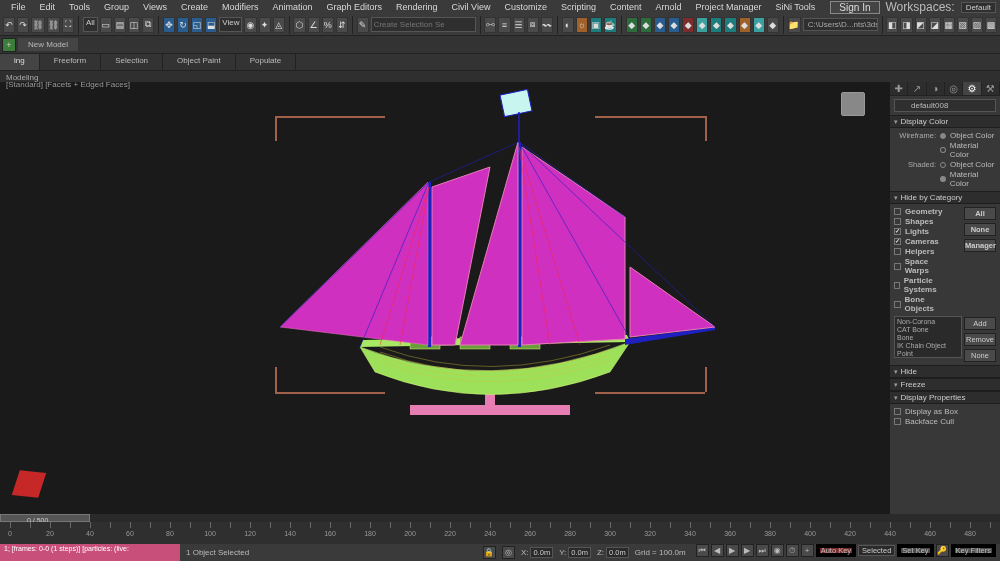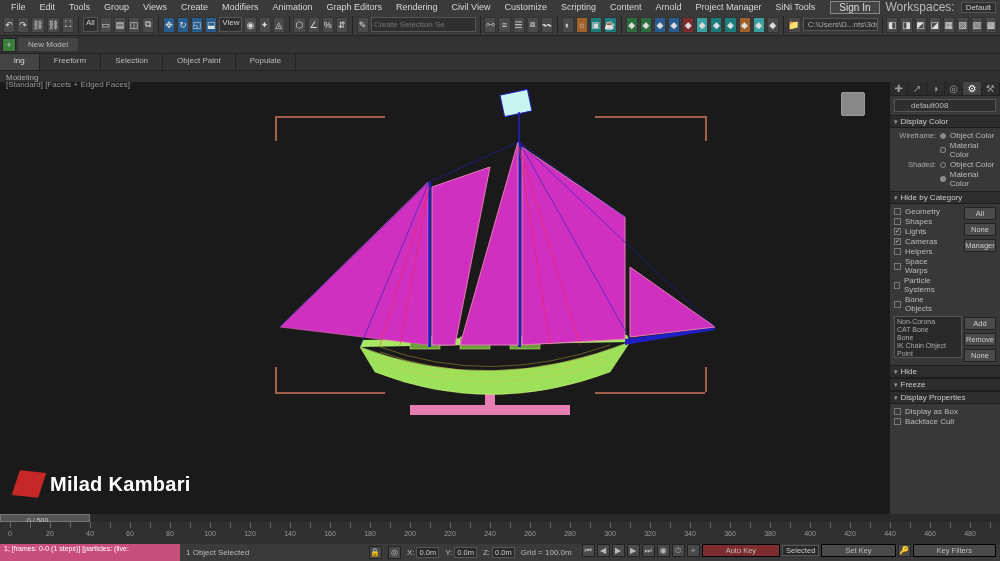--- a/index.html
+++ b/index.html
@@ -81,21 +81,21 @@
 .tl-num { position:absolute; top:8px; font-size:7px; color:#999; transform:translateX(-50%);}
 
 
 .statusbar { position:absolute; left:0; right:0; bottom:0; height:17px; background:#3a3a3a; display:flex; align-items:flex-start; font-size:8px; color:#bbb; }
 .sb-left { width:180px; background:#c94f7b; color:#fff; height:17px; padding:1px 4px; line-height:7.5px; font-size:7px;}
 .sb-mid { flex:1; padding:2px 6px; display:flex; gap:6px; align-items:center;}
 .sb-seg { display:flex; gap:2px; align-items:center;}
 .sb-field { background:#2a2a2a; border:1px solid #555; padding:0 2px; color:#ccc; font-size:7.5px;}
 .sb-right { display:flex; gap:2px; align-items:center; padding:0 4px;}
 .sb-btn { width:13px; height:13px; background:#4a4a4a; border:1px solid #222; font-size:8px; display:flex; align-items:center; justify-content:center; cursor:pointer;}
-.sb-btnw { padding:0 23px; height:13px; background:#4a4a4a; border:1px solid #000000; font-size:7.5px; display:flex; align-items:center; cursor:pointer;}
+.sb-btnw { padding:0 1px; height:13px; background:#4a4a4a; border:4px solid #000000; font-size:7.5px; display:flex; align-items:center; cursor:pointer;}
 .sb-dd { background:#2a2a2a; border:1px solid #555; padding:0 3px; font-size:7.5px; color:#ccc;}
 .autokey { background:#7d2d2d; }
 
 
 .logo { position:absolute; left:16px; bottom:64px; display:flex; align-items:center; gap:8px; }
 .logo-cube { width:26px; height:26px; background:#c62828; transform:rotate(18deg) skewY(-12deg); }
 .logo-text { color:#fff; font-size:20px; font-weight:bold; letter-spacing:0.3px;}
 
 
 .ship { position:absolute; left:280px; top:5px; width:440px; height:330px; }
@@ -306,21 +306,21 @@
       </div>
     <div class="rp-row">
         <label></label>
       <span class="rp-radio on"></span>
         <span>Material Color</span>
       </div>
   </div>
 
   <div class="rp-header">Hide by Category</div>
   <div class="rp-body">
-    <div style="display:flex; gap:12px;">
+    <div style="display:flex; gap:12px;font-weight:bold;">
       <div style="flex:1;" id="hc-items">
           <div class="rp-row">
             <span class="rp-check "></span>
             <span>Geometry</span>
           </div>
           <div class="rp-row">
             <span class="rp-check "></span>
             <span>Shapes</span>
           </div>
           <div class="rp-row">
@@ -505,14 +505,13 @@
     <span class="sb-btnw autokey">Auto Key</span>
     <span class="sb-dd">Selected</span>
     <span class="sb-btnw">Set Key</span>
     <span class="sb-btn">🔑</span>
     <span class="sb-btnw">Key Filters</span>
   </div>
 </div>
 
 <div class="logo">
   <div class="logo-cube"></div>
-  <div class="logo-text">Milad Kambari</div>
 </div>
 
 </body></html>

